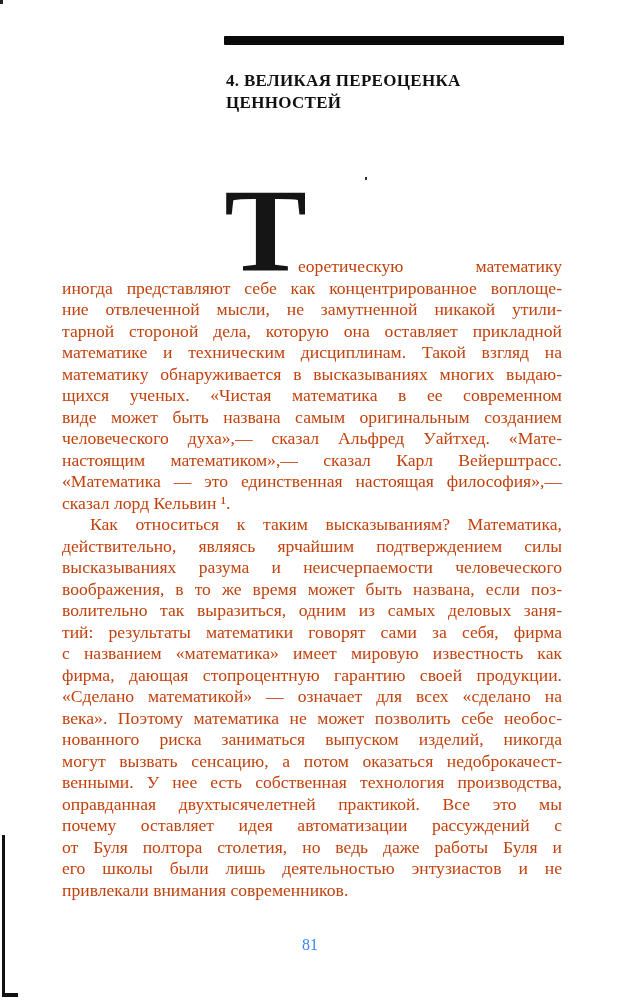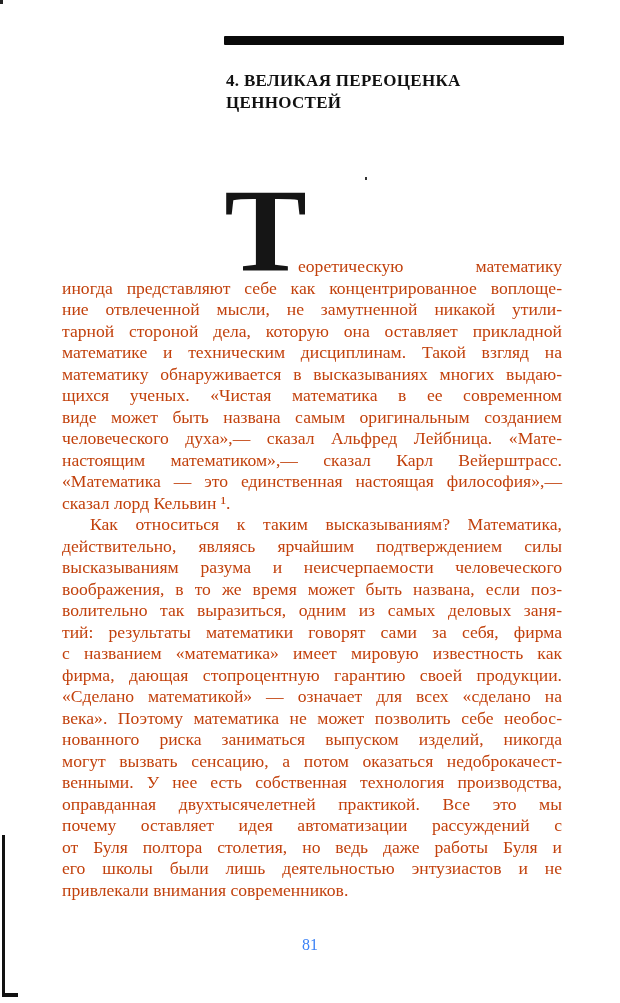--- a/index.html
+++ b/index.html
@@ -66,28 +66,28 @@
 <div class="body-text">
 
   <span class="line first">еоретическую математику</span>
   <span class="line">иногда представляют себе как концентрированное воплоще-</span>
   <span class="line">ние отвлеченной мысли, не замутненной никакой утили-</span>
   <span class="line">тарной стороной дела, которую она оставляет прикладной</span>
   <span class="line">математике и техническим дисциплинам. Такой взгляд на</span>
   <span class="line">математику обнаруживается в высказываниях многих выдаю-</span>
   <span class="line">щихся ученых. «Чистая математика в ее современном</span>
   <span class="line">виде может быть названа самым оригинальным созданием</span>
-  <span class="line">человеческого духа»,— сказал Альфред Лейбница. «Мате-</span>
+  <span class="line">человеческого духа»,— сказал Альфред Уайтхед. «Мате-</span>
   <span class="line">настоящим математиком»,— сказал Карл Вейерштрасс.</span>
   <span class="line">«Математика — это единственная настоящая философия»,—</span>
   <span class="line last">сказал лорд Кельвин ¹.</span>
 
   <span class="line indent">Как относиться к таким высказываниям? Математика,</span>
   <span class="line">действительно, являясь ярчайшим подтверждением силы</span>
-  <span class="line">высказываниям разума и неисчерпаемости человеческого</span>
+  <span class="line">высказываниях разума и неисчерпаемости человеческого</span>
   <span class="line">воображения, в то же время может быть названа, если поз-</span>
   <span class="line">волительно так выразиться, одним из самых деловых заня-</span>
   <span class="line">тий: результаты математики говорят сами за себя, фирма</span>
   <span class="line">с названием «математика» имеет мировую известность как</span>
   <span class="line">фирма, дающая стопроцентную гарантию своей продукции.</span>
   <span class="line">«Сделано математикой» — означает для всех «сделано на</span>
   <span class="line">века». Поэтому математика не может позволить себе необос-</span>
   <span class="line">нованного риска заниматься выпуском изделий, никогда</span>
   <span class="line">могут вызвать сенсацию, а потом оказаться недоброкачест-</span>
   <span class="line">венными. У нее есть собственная технология производства,</span>

